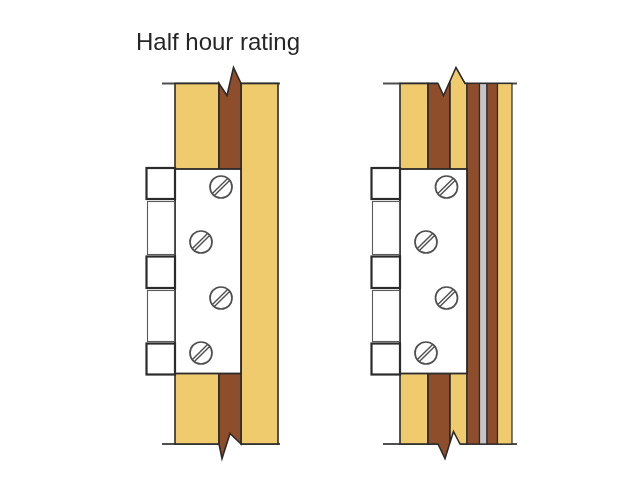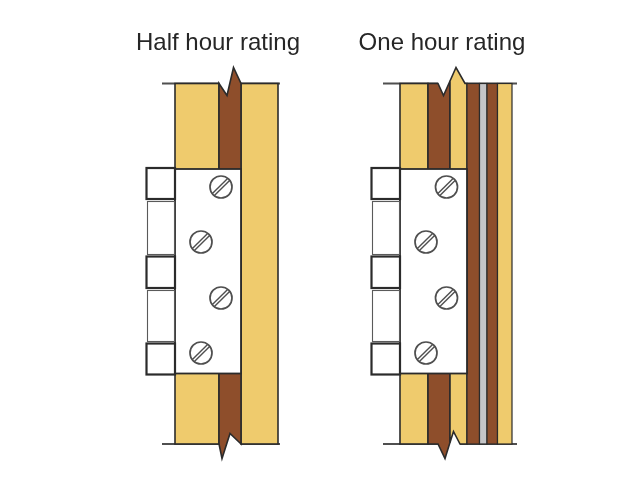--- a/index.html
+++ b/index.html
@@ -35,21 +35,20 @@
   .kt{stroke:#5a5a5a;stroke-width:1.1;}
   .screw circle{fill:var(--plate,#ffffff);stroke:var(--screw,#4f4f4f);stroke-width:1.7;}
   .screw line{stroke:var(--screw,#4f4f4f);stroke-width:1.4;}
 </style>
 </head>
 <body>
 
 <div class="canvas">
 
   <div class="panel-title" id="title-left">Half hour rating</div>
-  <div class="panel-title" id="title-right">One hour rating</div>
 
   <svg id="svg-left" class="diagram" width="165" height="410" viewBox="140 60 165 410">
 
     <line class="breakline" x1="162" y1="83.5" x2="219" y2="83.5"></line>
     <line class="breakline" x1="241" y1="83.5" x2="280" y2="83.5"></line>
     <line class="breakline" x1="162" y1="444" x2="219" y2="444"></line>
     <line class="breakline" x1="241" y1="444" x2="280" y2="444"></line>
 
     <rect class="f-yellow" x="175" y="83.5" width="44" height="360.5"></rect>
     <rect class="f-yellow" x="241" y="83.5" width="37" height="360.5"></rect>

